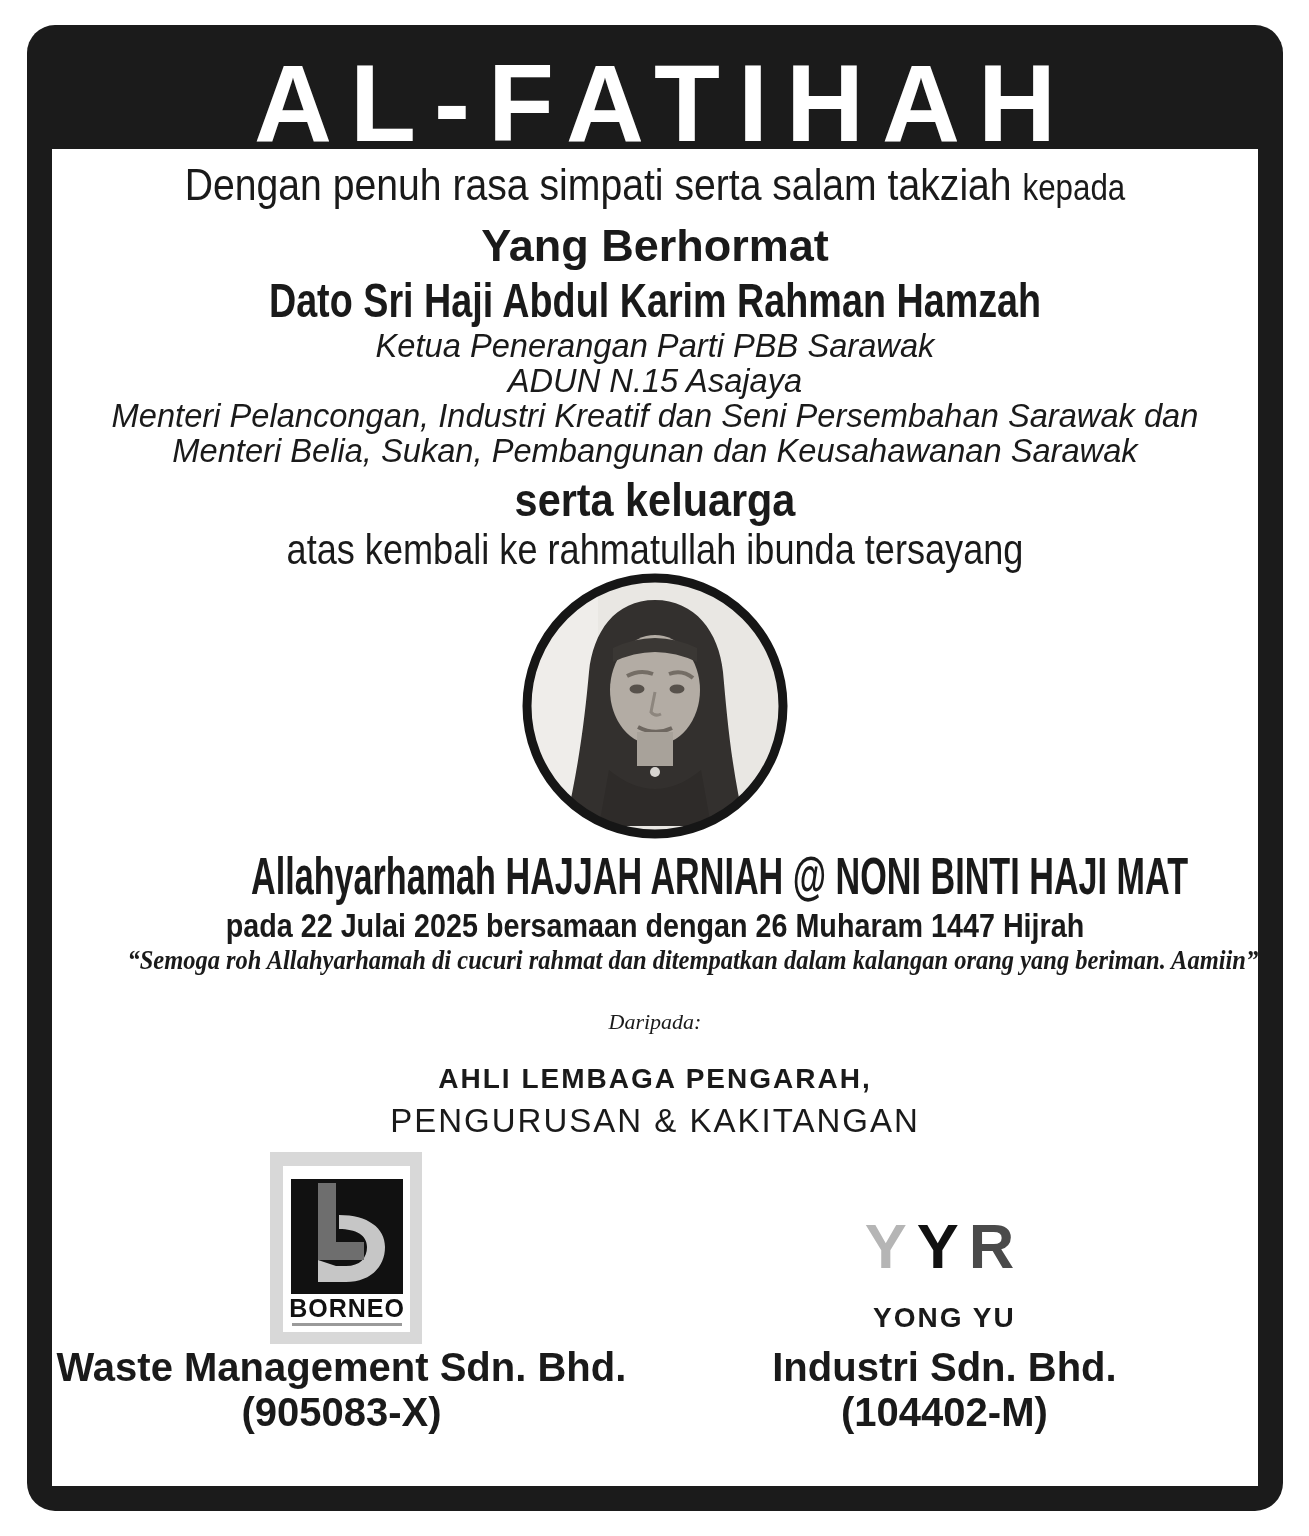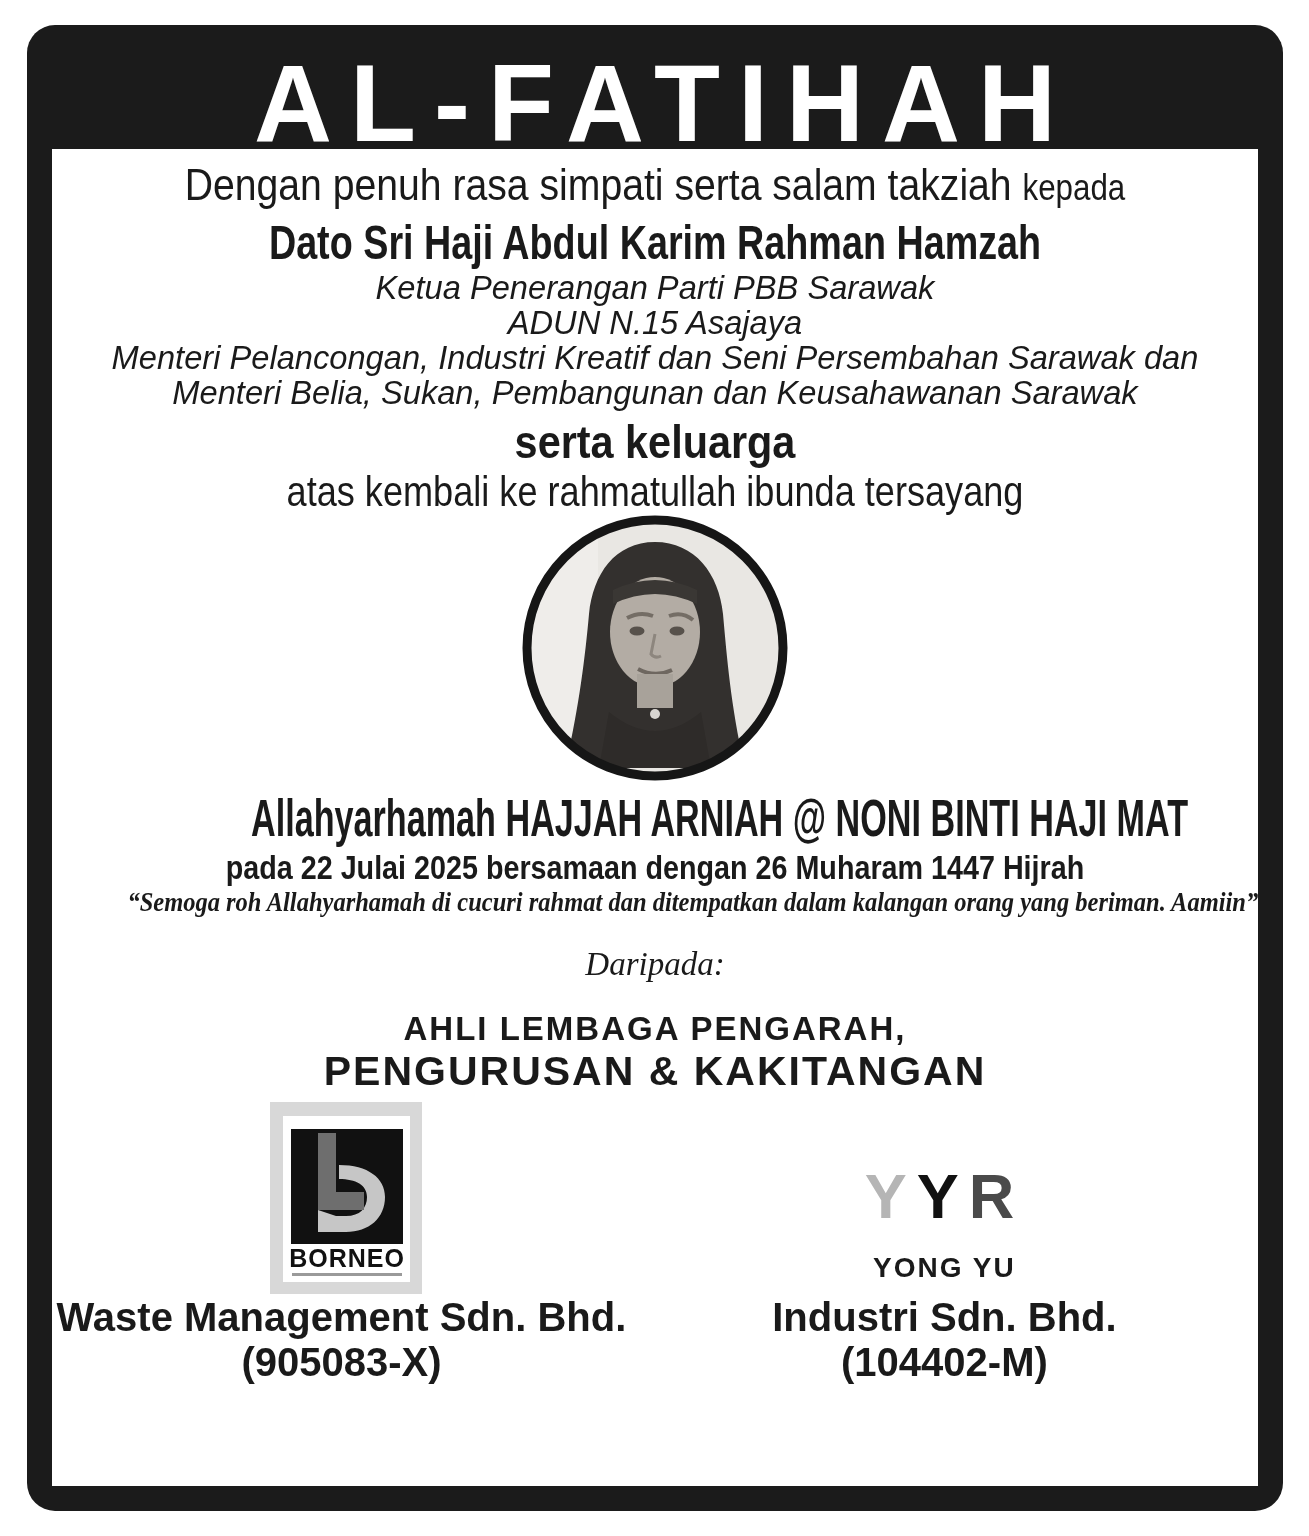--- a/index.html
+++ b/index.html
@@ -36,24 +36,24 @@
   .photo-wrap { width:272px; height:272px; margin:0 auto; margin-top:-2px; }
 
   .deceased-name { margin-top:10px; font-size:51px; font-weight:800; line-height:50px; transform:scaleX(0.67); }
 
   .deceased-date { margin-top:6px; font-size:33px; font-weight:bold; line-height:36px; transform:scaleX(0.87); }
 
   .prayer { font-family:"Liberation Serif","DejaVu Serif",serif; font-weight:bold; font-style:italic;
             font-size:28px; line-height:32px; transform:scaleX(0.875); }
 
   .from-label { margin-top:26px; font-family:"Liberation Serif","DejaVu Serif",serif; font-style:italic;
-                font-size:33px; line-height:40px; }
+                font-size:22px; line-height:40px; }
 
-  .from-org { margin-top:24px; font-size:33px; font-weight:bold; letter-spacing:2px; line-height:42px; }
-  .from-org2 { font-size:41px; font-weight:bold; letter-spacing:2px; line-height:42px; }
+  .from-org { margin-top:16px; font-size:28px; font-weight:bold; letter-spacing:2px; line-height:42px; }
+  .from-org2 { font-size:33px; font-weight:normal; letter-spacing:2px; line-height:42px; }
 
   .footer { margin-top:10px; display:flex; align-items:flex-end; }
   .col-left  { width:48%; }
   .col-right { width:52%; }
 
   .borneo-logo { width:143px; height:192px; margin:0 auto; }
 
   .company-name { font-size:40px; font-weight:bold; line-height:46px; white-space:nowrap; }
   .company-reg  { font-size:40px; font-weight:bold; line-height:44px; }
 
@@ -67,20 +67,21 @@
   <div class="frame">
 
     <div class="banner">
       <div class="banner-title">AL-FATIHAH</div>
     </div>
 
     <div class="content">
 
       <div class="line intro"><span>Dengan penuh rasa simpati serta salam takziah</span> <span class="suffix">kepada</span></div>
 
+      <div class="line honorific">Yang Berhormat</div>
       <div class="line recipient-name">Dato Sri Haji Abdul Karim Rahman Hamzah</div>
 
       <div class="line title-line">Ketua Penerangan Parti PBB Sarawak</div>
       <div class="line title-line">ADUN N.15 Asajaya</div>
       <div class="line title-line">Menteri Pelancongan, Industri Kreatif dan Seni Persembahan Sarawak dan</div>
       <div class="line title-line">Menteri Belia, Sukan, Pembangunan dan Keusahawanan Sarawak</div>
 
       <div class="line family">serta keluarga</div>
       <div class="line occasion">atas kembali ke rahmatullah ibunda tersayang</div>
 

